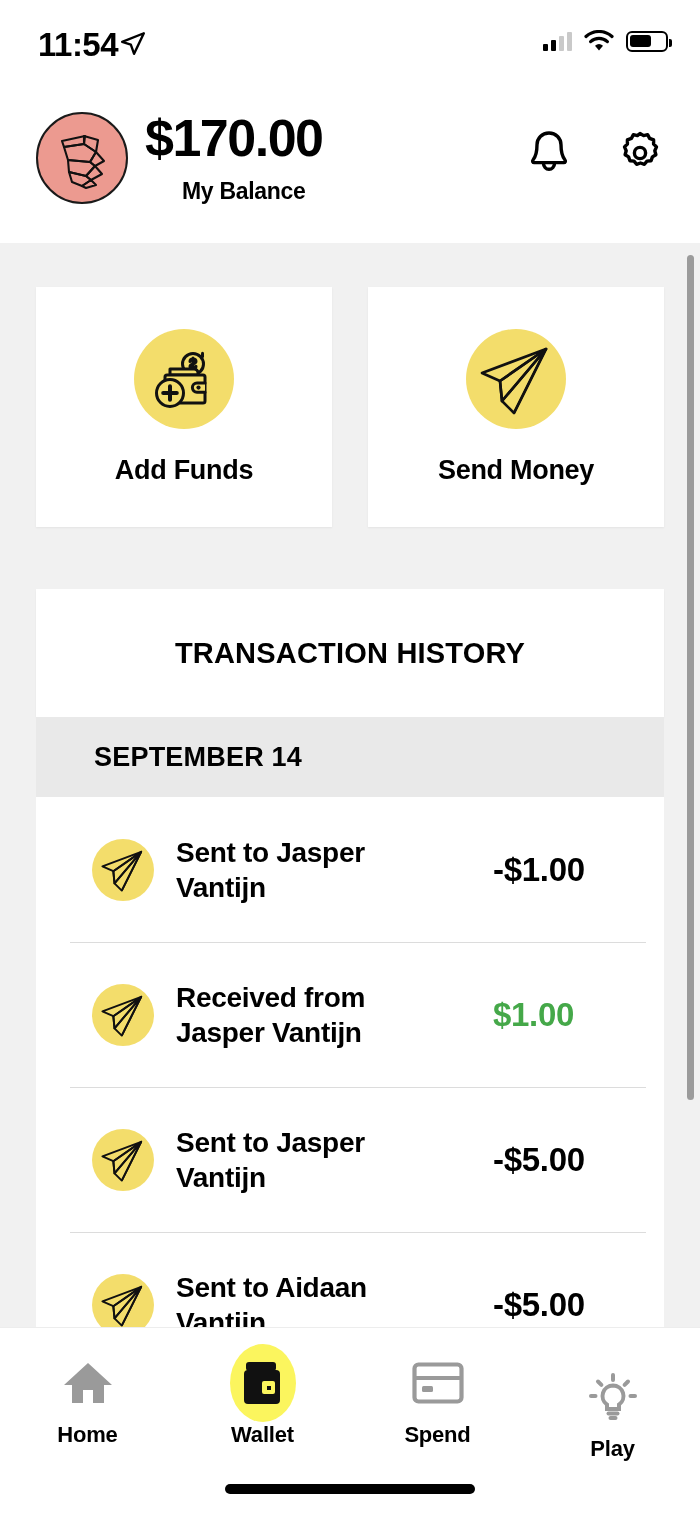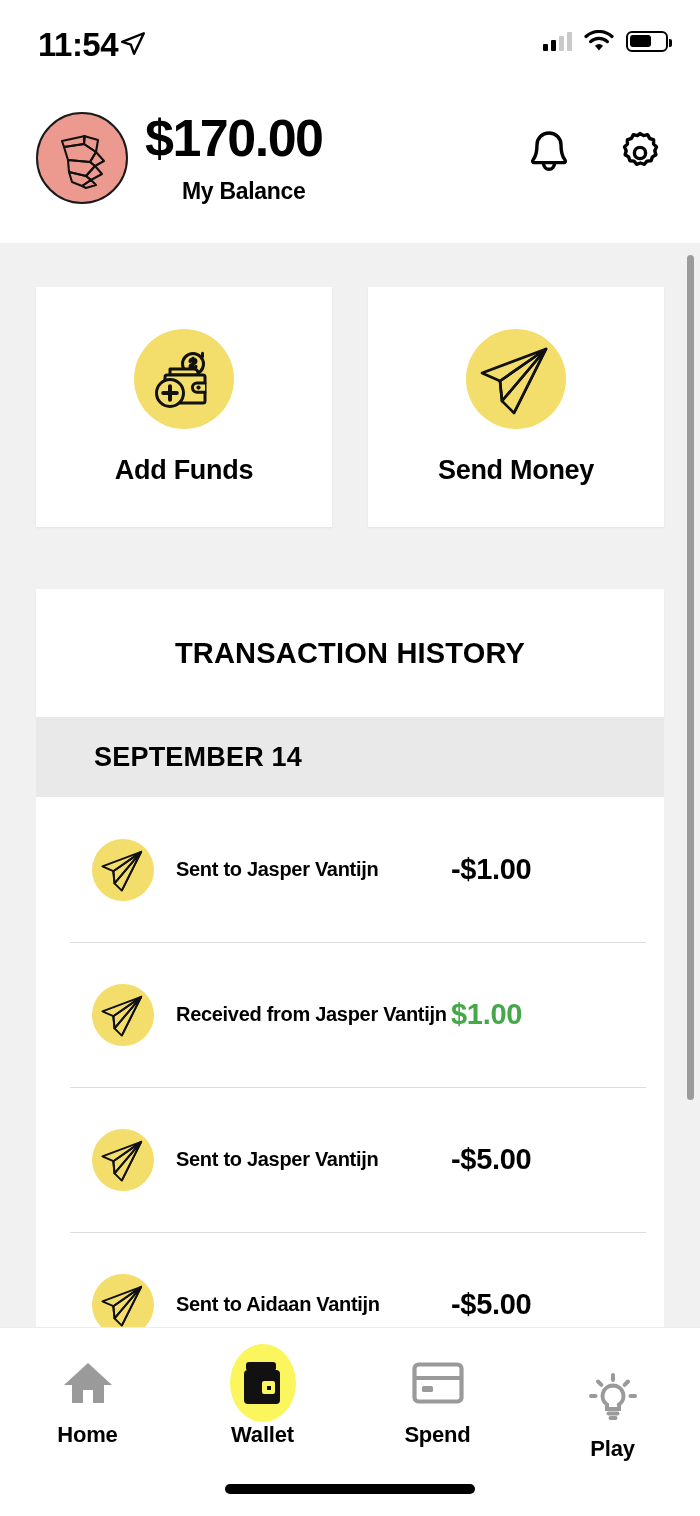--- a/index.html
+++ b/index.html
@@ -88,26 +88,26 @@
     position:relative; height:145px; display:flex; align-items:center; padding:0 0 0 56px;
   }
   .tx-row + .tx-row::before {
     content:""; position:absolute; left:34px; right:18px; top:0; height:1px; background:#DCDCDC;
   }
   .tx-icon {
     width:62px; height:62px; border-radius:50%; background:#F3DD6B;
     display:flex; align-items:center; justify-content:center; flex:0 0 auto; margin-right:22px;
   }
   .tx-name {
-    flex:1 1 auto; font-size:20px; font-weight:700; color:#000; line-height:1.25;
+    flex:1 1 auto; font-size:28px; font-weight:700; color:#000; line-height:1.25;
     letter-spacing:-0.3px; max-width:275px;
   }
   .tx-amount {
-    font-size:29px; font-weight:700; color:#000; letter-spacing:-0.3px;
-    margin-right:58px; white-space:nowrap;
+    font-size:33px; font-weight:700; color:#000; letter-spacing:-0.3px;
+    margin-right:58px; white-space:nowrap;margin-left:42px;
   }
   .tx-amount.pos { color:#45A849; }
 
   
   .navbar {
     position:absolute; bottom:0; left:0; width:700px; height:189px; background:#fff;
     border-top:1px solid #EDEDED;
   }
   .nav-items { display:flex; height:150px; padding-top:26px; }
   .nav-item {

